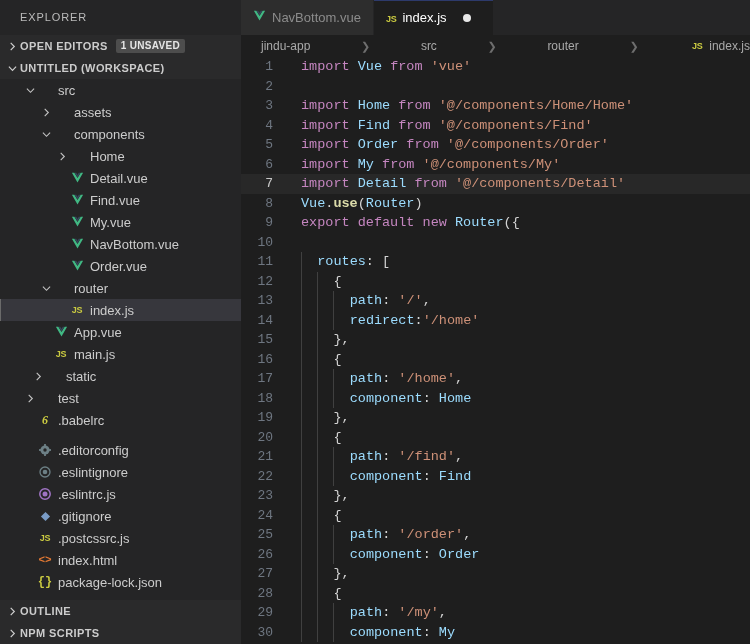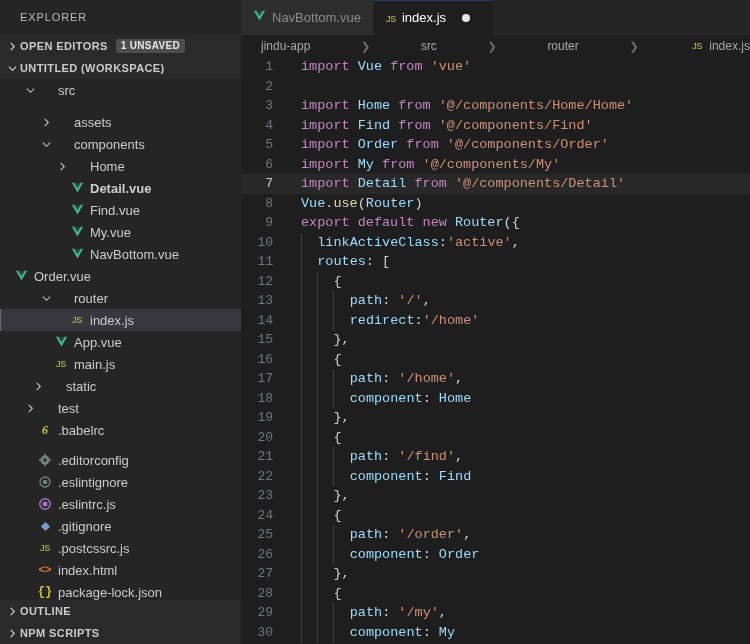--- a/index.html
+++ b/index.html
@@ -82,21 +82,21 @@
     color: #c5c5c5;
   }
   .row .arrow.blank { visibility: hidden; }
   .row .ficon {
     width: 18px; flex: 0 0 18px;
     display: flex; align-items: center; justify-content: center;
     margin-right: 4px;
   }
   .row .label { overflow: hidden; text-overflow: ellipsis; }
   .ic-js {
-    font-size: 9px; font-weight: normal;
+    font-size: 9px; font-weight: bold;
     color: #cbcb41; font-family: "Liberation Sans", sans-serif;
     letter-spacing: -.2px;
   }
   .ic-json {
     font-size: 12px; font-weight: bold; color: #cbcb41;
     font-family: "Liberation Mono", monospace;
   }
   .ic-html {
     font-size: 11px; font-weight: bold; color: #e37933;
     font-family: "Liberation Mono", monospace;
@@ -198,21 +198,21 @@
   .iguide {
     position: absolute; top: 0; bottom: 0;
     width: 1px; background: #404040;
   }
 
   
   .t-key  { color: #c586c0; margin-top: 9px; }
   .t-var  { color: #9cdcfe; }
   .t-str  { color: #ce9178; }
   .t-prop { color: #9cdcfe; }
-  .t-fn   { color: #dcdcaa; }
+  .t-fn   { color: #dcdcaa; font-weight: bold; }
   .t-plain{ color: #d4d4d4; }
   .t-punc { color: #d4d4d4; }
 </style>
 </head>
 <body>
 
 <div id="app">
 
   <div id="sidebar">
     <div class="side-title">EXPLORER</div>
@@ -239,21 +239,21 @@
     <div id="tree">
         <div class="row" style="padding-left: 24px;">
           <span class="arrow">
             <svg width="9" height="9" viewBox="0 0 10 10">
               <path d="M1 3 L5 7 L9 3" fill="none" stroke="currentColor" stroke-width="1.2"></path>
             </svg>
           </span>
           <span class="ficon"></span>
           <span class="label">src</span>
         </div>
-        <div class="row" style="padding-left: 40px; margin-top: 10px;">
+        <div class="row" style="padding-left: 40px;">
           <span class="arrow">
             <svg width="9" height="9" viewBox="0 0 10 10">
               <path d="M3 1 L7 5 L3 9" fill="none" stroke="currentColor" stroke-width="1.2"></path>
             </svg>
           </span>
           <span class="ficon"></span>
           <span class="label">assets</span>
         </div>
         <div class="row" style="padding-left: 40px;">
           <span class="arrow">
@@ -266,21 +266,21 @@
         </div>
         <div class="row" style="padding-left: 56px;">
           <span class="arrow">
             <svg width="9" height="9" viewBox="0 0 10 10">
               <path d="M3 1 L7 5 L3 9" fill="none" stroke="currentColor" stroke-width="1.2"></path>
             </svg>
           </span>
           <span class="ficon"></span>
           <span class="label">Home</span>
         </div>
-        <div class="row" style="padding-left: 56px; font-weight: bold;">
+        <div class="row" style="padding-left: 56px;">
           <span class="arrow blank"></span>
           <span class="ficon">
             <svg width="13" height="12" viewBox="0 0 16 15">
               <path d="M1 1 L8 13 L15 1 L12 1 L8 7.6 L4 1 Z" fill="#41b883"></path>
               <path d="M4.4 1 L8 6.6 L11.6 1 L9.6 1 L8 3.6 L6.4 1 Z" fill="#35495e"></path>
             </svg>
           </span>
           <span class="label">Detail.vue</span>
         </div>
         <div class="row" style="padding-left: 56px;">
@@ -306,21 +306,21 @@
         <div class="row" style="padding-left: 56px;">
           <span class="arrow blank"></span>
           <span class="ficon">
             <svg width="13" height="12" viewBox="0 0 16 15">
               <path d="M1 1 L8 13 L15 1 L12 1 L8 7.6 L4 1 Z" fill="#41b883"></path>
               <path d="M4.4 1 L8 6.6 L11.6 1 L9.6 1 L8 3.6 L6.4 1 Z" fill="#35495e"></path>
             </svg>
           </span>
           <span class="label">NavBottom.vue</span>
         </div>
-        <div class="row" style="">
+        <div class="row" style="padding-left: 56px;">
           <span class="arrow blank"></span>
           <span class="ficon">
             <svg width="13" height="12" viewBox="0 0 16 15">
               <path d="M1 1 L8 13 L15 1 L12 1 L8 7.6 L4 1 Z" fill="#41b883"></path>
               <path d="M4.4 1 L8 6.6 L11.6 1 L9.6 1 L8 3.6 L6.4 1 Z" fill="#35495e"></path>
             </svg>
           </span>
           <span class="label">Order.vue</span>
         </div>
         <div class="row" style="padding-left: 40px;">
@@ -508,21 +508,21 @@
     <div id="editor">
         <div class="cline"><span class="lnum">1</span><span class="ccontent"><span style="padding-left: 8px;"><span class="t-key">import</span><span class="t-plain"> </span><span class="t-var">Vue</span><span class="t-plain"> </span><span class="t-key">from</span><span class="t-plain"> </span><span class="t-str">'vue'</span></span></span></div>
         <div class="cline"><span class="lnum">2</span></div>
         <div class="cline"><span class="lnum">3</span><span class="ccontent"><span style="padding-left: 8px;"><span class="t-key">import</span><span class="t-plain"> </span><span class="t-var">Home</span><span class="t-plain"> </span><span class="t-key">from</span><span class="t-plain"> </span><span class="t-str">'@/components/Home/Home'</span></span></span></div>
         <div class="cline"><span class="lnum">4</span><span class="ccontent"><span style="padding-left: 8px;"><span class="t-key">import</span><span class="t-plain"> </span><span class="t-var">Find</span><span class="t-plain"> </span><span class="t-key">from</span><span class="t-plain"> </span><span class="t-str">'@/components/Find'</span></span></span></div>
         <div class="cline"><span class="lnum">5</span><span class="ccontent"><span style="padding-left: 8px;"><span class="t-key">import</span><span class="t-plain"> </span><span class="t-var">Order</span><span class="t-plain"> </span><span class="t-key">from</span><span class="t-plain"> </span><span class="t-str">'@/components/Order'</span></span></span></div>
         <div class="cline"><span class="lnum">6</span><span class="ccontent"><span style="padding-left: 8px;"><span class="t-key">import</span><span class="t-plain"> </span><span class="t-var">My</span><span class="t-plain"> </span><span class="t-key">from</span><span class="t-plain"> </span><span class="t-str">'@/components/My'</span></span></span></div>
         <div class="cline current"><span class="lnum">7</span><span class="ccontent"><span style="padding-left: 8px;"><span class="t-key">import</span><span class="t-plain"> </span><span class="t-var">Detail</span><span class="t-plain"> </span><span class="t-key">from</span><span class="t-plain"> </span><span class="t-str">'@/components/Detail'</span></span></span></div>
         <div class="cline"><span class="lnum">8</span><span class="ccontent"><span style="padding-left: 8px;"><span class="t-var">Vue</span><span class="t-punc">.</span><span class="t-fn">use</span><span class="t-punc">(</span><span class="t-var">Router</span><span class="t-punc">)</span></span></span></div>
         <div class="cline"><span class="lnum">9</span><span class="ccontent"><span style="padding-left: 8px;"><span class="t-key">export</span><span class="t-plain"> </span><span class="t-key">default</span><span class="t-plain"> </span><span class="t-key">new</span><span class="t-plain"> </span><span class="t-var">Router</span><span class="t-punc">({</span></span></span></div>
-        <div class="cline"><span class="lnum">10</span><span class="ccontent"><span class="iguide" style="left: 8px;"></span><span style="padding-left: 24.24px;"><span class="t-prop">linkActiveClass</span><span class="t-punc">:</span><span class="t-str">'active'</span><span class="t-punc">,</span></span></span></div>
+        <div class="cline"><span class="lnum">10</span></div>
         <div class="cline"><span class="lnum">11</span><span class="ccontent"><span class="iguide" style="left: 8px;"></span><span style="padding-left: 24.24px;"><span class="t-prop">routes</span><span class="t-punc">: [</span></span></span></div>
         <div class="cline"><span class="lnum">12</span><span class="ccontent"><span class="iguide" style="left: 8px;"></span><span class="iguide" style="left: 24.24px;"></span><span style="padding-left: 40.48px;"><span class="t-punc">{</span></span></span></div>
         <div class="cline"><span class="lnum">13</span><span class="ccontent"><span class="iguide" style="left: 8px;"></span><span class="iguide" style="left: 24.24px;"></span><span class="iguide" style="left: 40.48px;"></span><span style="padding-left: 56.72px;"><span class="t-prop">path</span><span class="t-punc">: </span><span class="t-str">'/'</span><span class="t-punc">,</span></span></span></div>
         <div class="cline"><span class="lnum">14</span><span class="ccontent"><span class="iguide" style="left: 8px;"></span><span class="iguide" style="left: 24.24px;"></span><span class="iguide" style="left: 40.48px;"></span><span style="padding-left: 56.72px;"><span class="t-prop">redirect</span><span class="t-punc">:</span><span class="t-str">'/home'</span></span></span></div>
         <div class="cline"><span class="lnum">15</span><span class="ccontent"><span class="iguide" style="left: 8px;"></span><span class="iguide" style="left: 24.24px;"></span><span style="padding-left: 40.48px;"><span class="t-punc">},</span></span></span></div>
         <div class="cline"><span class="lnum">16</span><span class="ccontent"><span class="iguide" style="left: 8px;"></span><span class="iguide" style="left: 24.24px;"></span><span style="padding-left: 40.48px;"><span class="t-punc">{</span></span></span></div>
         <div class="cline"><span class="lnum">17</span><span class="ccontent"><span class="iguide" style="left: 8px;"></span><span class="iguide" style="left: 24.24px;"></span><span class="iguide" style="left: 40.48px;"></span><span style="padding-left: 56.72px;"><span class="t-prop">path</span><span class="t-punc">: </span><span class="t-str">'/home'</span><span class="t-punc">,</span></span></span></div>
         <div class="cline"><span class="lnum">18</span><span class="ccontent"><span class="iguide" style="left: 8px;"></span><span class="iguide" style="left: 24.24px;"></span><span class="iguide" style="left: 40.48px;"></span><span style="padding-left: 56.72px;"><span class="t-prop">component</span><span class="t-punc">: </span><span class="t-var">Home</span></span></span></div>
         <div class="cline"><span class="lnum">19</span><span class="ccontent"><span class="iguide" style="left: 8px;"></span><span class="iguide" style="left: 24.24px;"></span><span style="padding-left: 40.48px;"><span class="t-punc">},</span></span></span></div>
         <div class="cline"><span class="lnum">20</span><span class="ccontent"><span class="iguide" style="left: 8px;"></span><span class="iguide" style="left: 24.24px;"></span><span style="padding-left: 40.48px;"><span class="t-punc">{</span></span></span></div>

